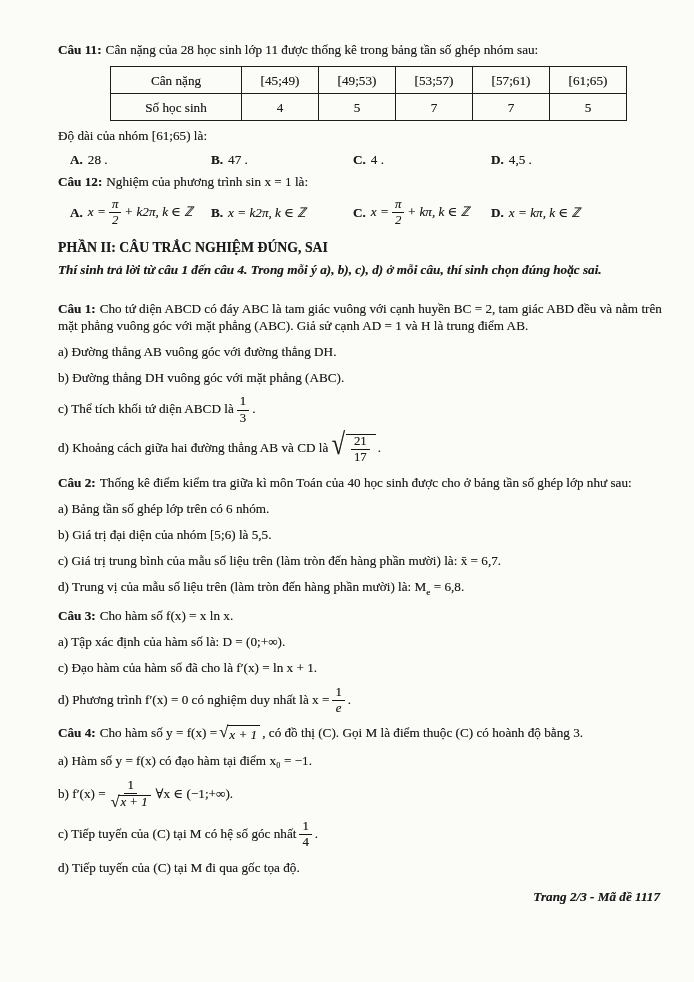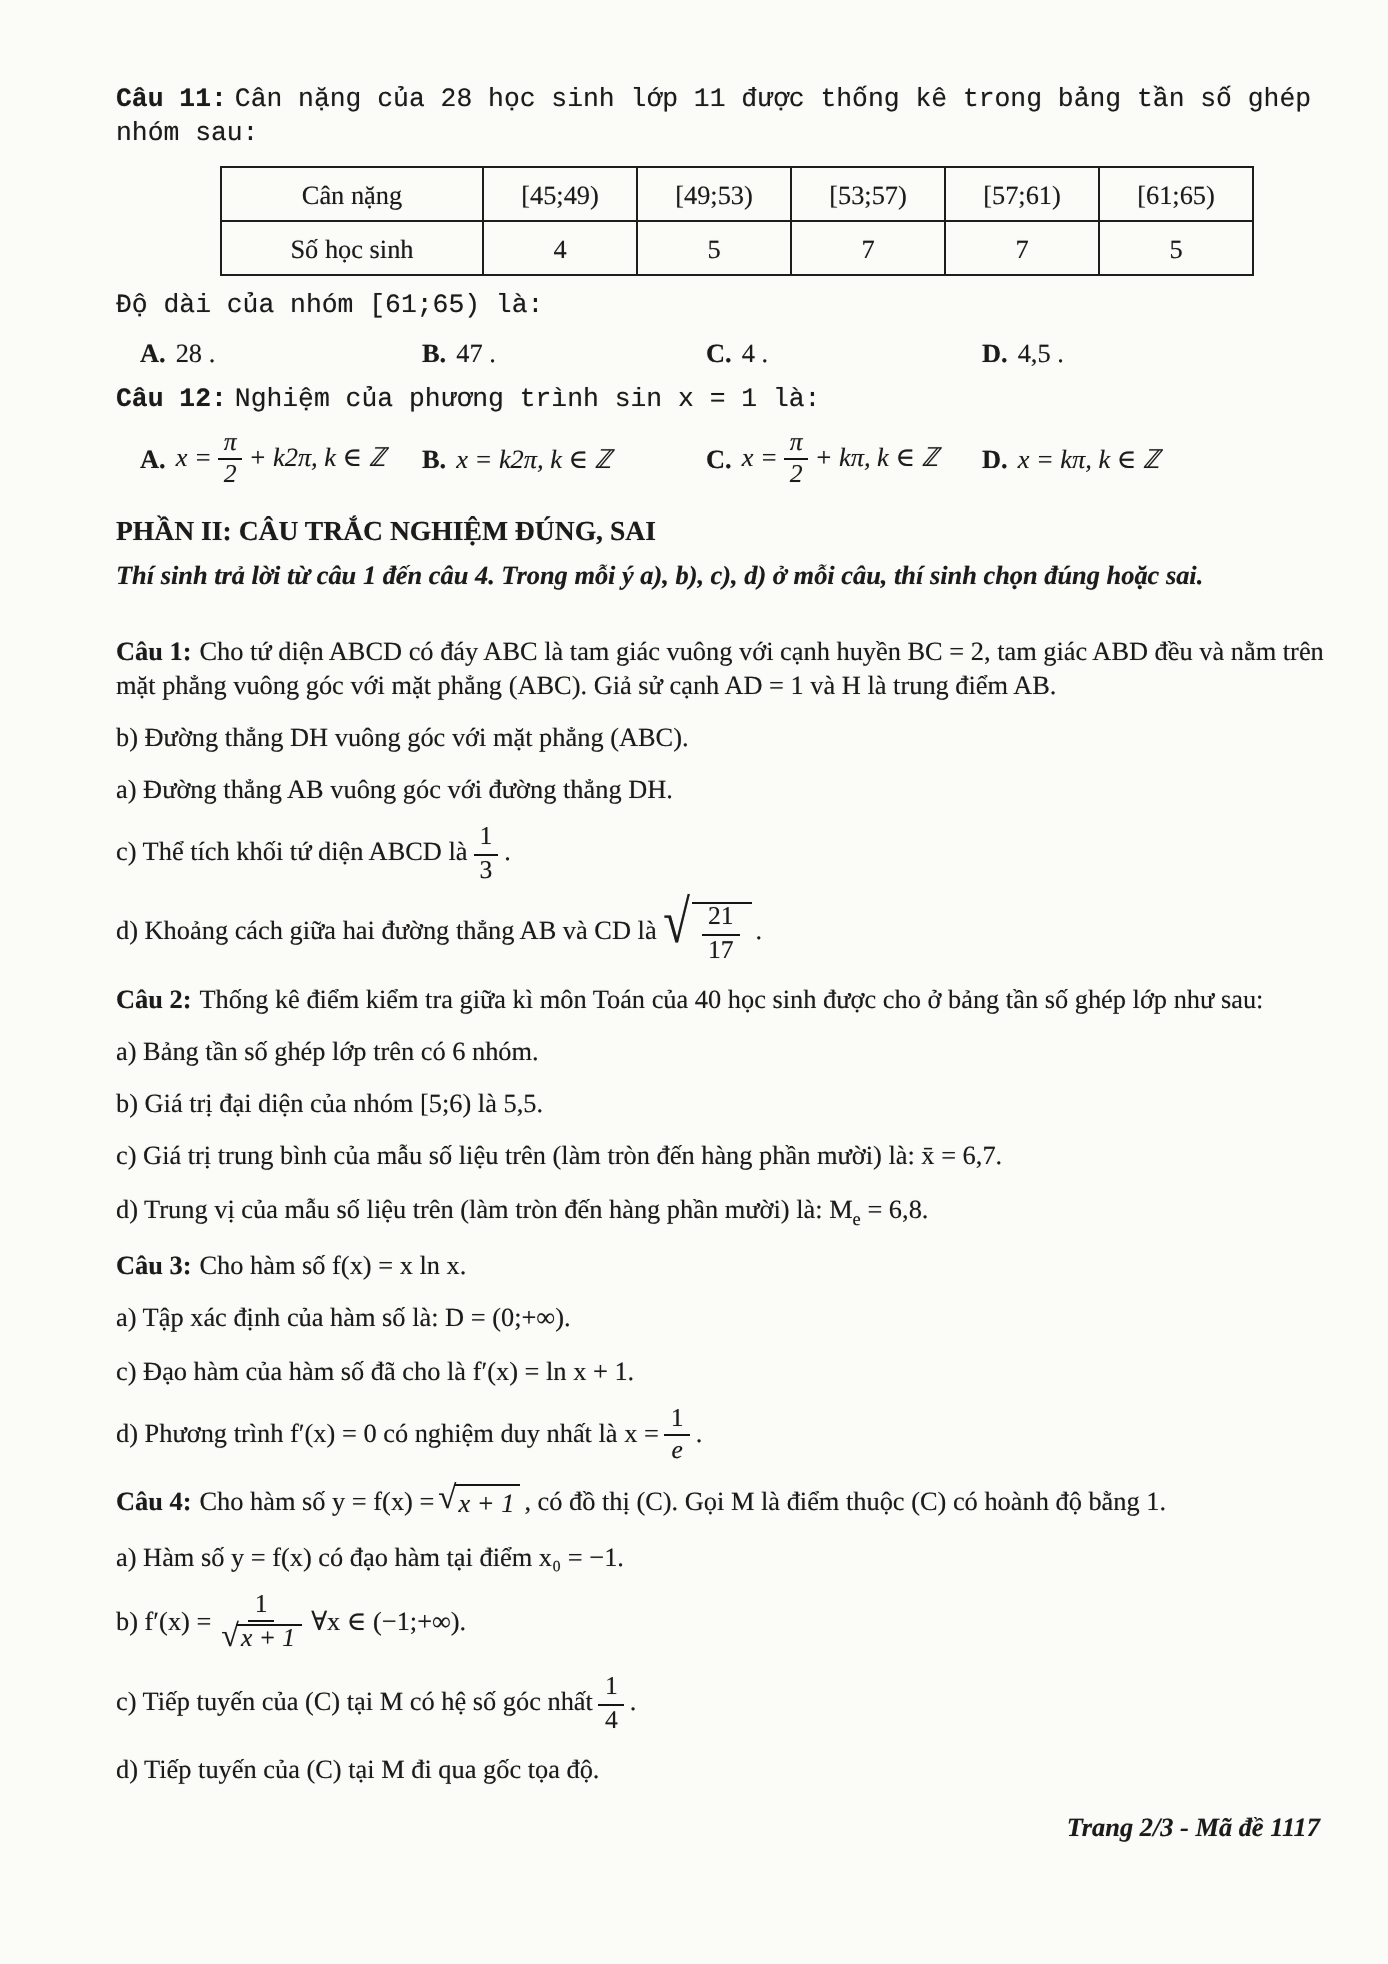--- a/index.html
+++ b/index.html
@@ -5,21 +5,21 @@
   html,body { margin:0; padding:0; }
   body {
     width:694px; height:982px; overflow:hidden;
     background:#fbfbf8; color:#1b1b1b;
     font-family:"Liberation Serif","DejaVu Serif",serif;
     font-size:13.2px; line-height:1.3;
     text-shadow:0 0 0.4px rgba(0,0,0,.45);
   }
   .page { padding:36px 28px 0 58px; }
 
-  .qline { margin:5px 0 4px;font-family:Liberation Mono, monospace; }
+  .qline { margin:5px 0 4px; }
   .qlab { font-weight:bold; margin-right:4px; }
 
   table { border-collapse:collapse;padding-left:23px; }
   .freq-table { margin:8px 0 6px 52px; }
   .freq-table td {
     border:1.6px solid #1d1d1d; text-align:center;
     padding:2px 6px; height:22px;
   }
   .t1 td:first-child { width:118px; }
   .t1 td:not(:first-child) { width:64px; }
@@ -139,22 +139,22 @@
       <span class="math">x = kπ, k ∈ ℤ</span>
     </span>
   </div>
 
   <div class="part2-title">PHẦN II: CÂU TRẮC NGHIỆM ĐÚNG, SAI</div>
   <div class="part2-sub">Thí sinh trả lời từ câu 1 đến câu 4. Trong mỗi ý a), b), c), d) ở mỗi câu, thí sinh chọn đúng hoặc sai.</div>
 
   <div class="para">
     <span class="qlab">Câu 1:</span><span>Cho tứ diện ABCD có đáy ABC là tam giác vuông với cạnh huyền BC = 2, tam giác ABD đều và nằm trên mặt phẳng vuông góc với mặt phẳng (ABC). Giả sử cạnh AD = 1 và H là trung điểm AB.</span>
   </div>
+  <div class="stmt">a) Đường thẳng AB vuông góc với đường thẳng DH.</div>
   <div class="stmt">b) Đường thẳng DH vuông góc với mặt phẳng (ABC).</div>
-  <div class="stmt">a) Đường thẳng AB vuông góc với đường thẳng DH.</div>
   <div class="stmt">
     <span>c) Thể tích khối tứ diện ABCD là</span><span class="frac">
         <span class="num">1</span>
         <span class="den">3</span>
       </span><span>.</span>
   </div>
   <div class="stmt">
     <span>d) Khoảng cách giữa hai đường thẳng AB và CD là</span><span class="sqrt tall">
         <span class="sign">√</span>
         <span class="rad"><span class="frac">
@@ -185,21 +185,21 @@
     <span>d) Phương trình f′(x) = 0 có nghiệm duy nhất là x =</span><span class="frac">
         <span class="num">1</span>
         <span class="den math">e</span>
       </span><span>.</span>
   </div>
 
   <div class="para">
     <span class="qlab">Câu 4:</span><span>Cho hàm số y = f(x) =</span><span class="sqrt">
         <span class="sign">√</span>
         <span class="rad math">x + 1</span>
-      </span><span>, có đồ thị (C). Gọi M là điểm thuộc (C) có hoành độ bằng 1.</span>
+      </span><span>, có đồ thị (C). Gọi M là điểm thuộc (C) có hoành độ bằng 3.</span>
   </div>
   <div class="stmt">a) Hàm số y = f(x) có đạo hàm tại điểm x₀ = −1.</div>
   <div class="stmt">
     <span>b) f′(x) =</span><span class="frac">
         <span class="num">1</span>
         <span class="den"><span class="sqrt">
             <span class="sign">√</span>
             <span class="rad math">x + 1</span>
           </span></span>
       </span><span>∀x ∈ (−1;+∞).</span>

